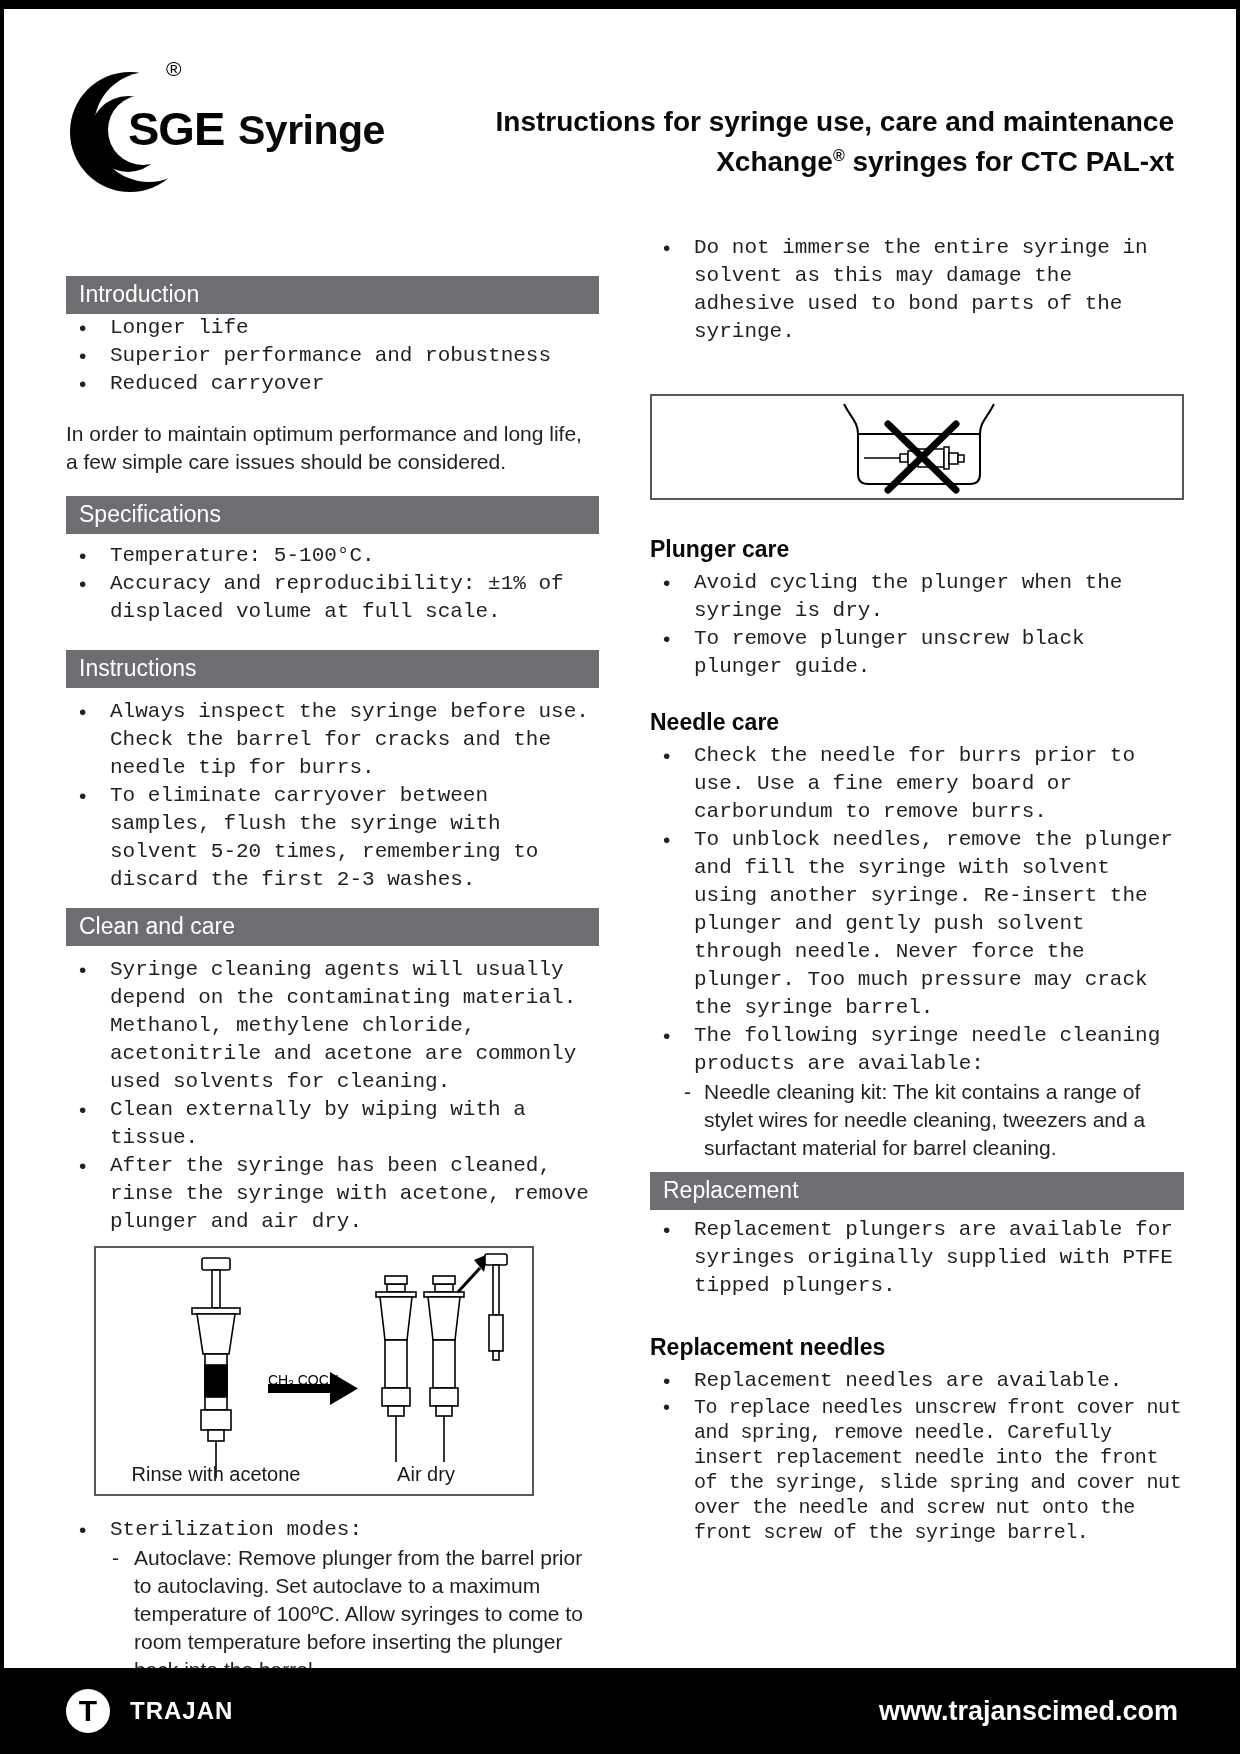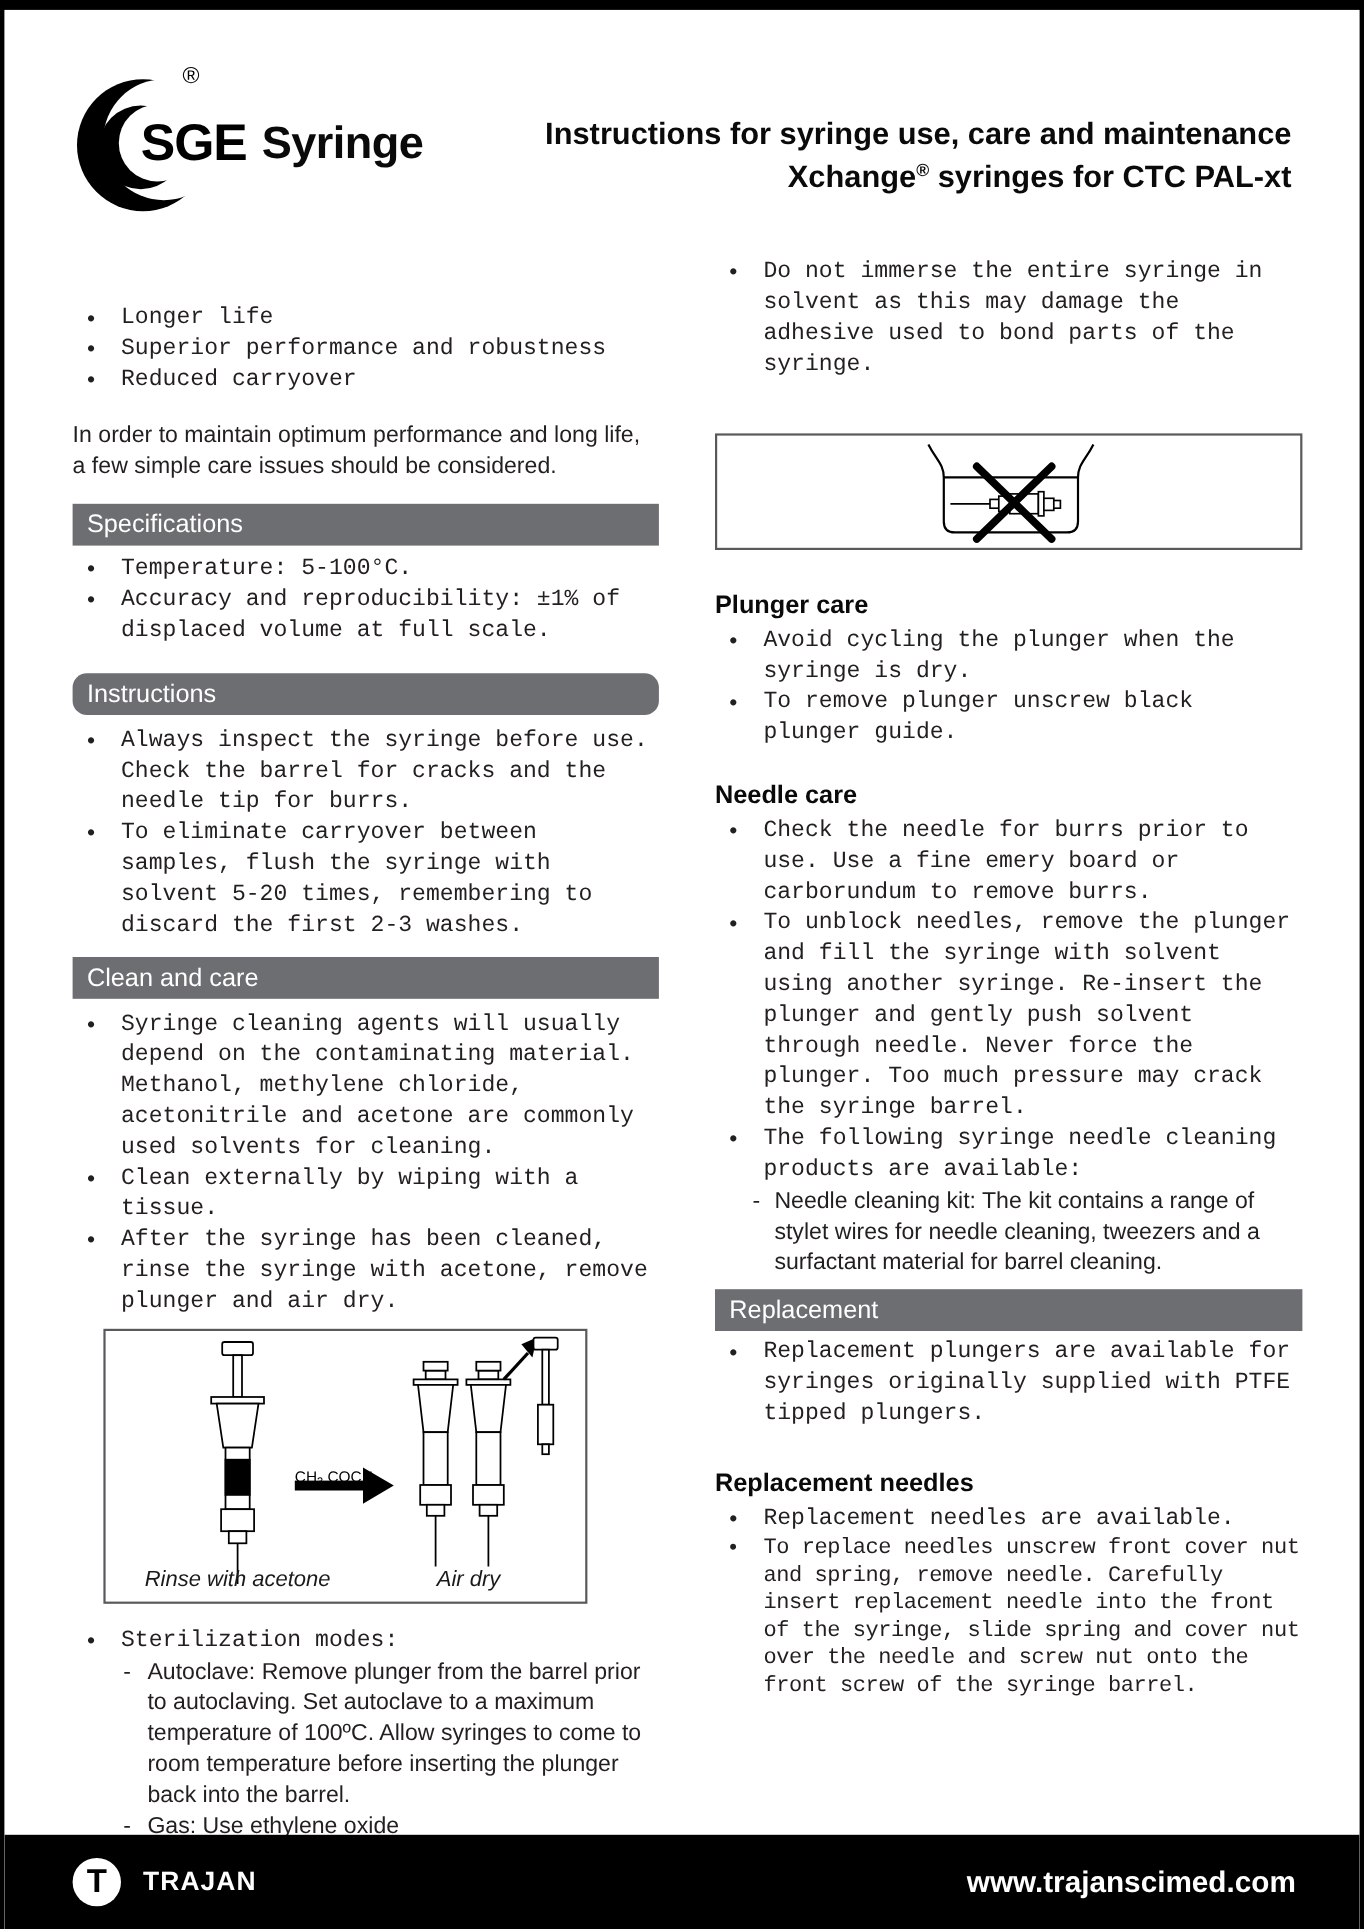--- a/index.html
+++ b/index.html
@@ -39,27 +39,27 @@
   .subitem .dash { width:22px; flex:0 0 22px; }
   .subitem .stxt { flex:1; }
   .subitem-r { margin-left:34px; }
   .subitem-r .dash { width:20px; flex:0 0 20px; }
   .condensed { font-size:20px; line-height:25px; letter-spacing:-0.4px; }
   
   .fig1 { position:relative; width:440px; height:250px; margin:10px 0 0 28px; border:2px solid #58595b; background:#fff; }
   .fig1 svg { position:absolute; left:0; top:0; }
   .chem-label { position:absolute; left:148px; top:124px; font-size:14px; font-weight:500; color:#000; white-space:nowrap;margin-left:24px; }
   .chem-label .sub { font-size:10px; vertical-align:-3px; }
-  .caption { position:absolute; bottom:8px; font-size:20px; font-style:italic; text-align:center; color:#1a1a1a; }
+  .caption { position:absolute; bottom:8px; font-size:20px; text-align:center; color:#1a1a1a; }
   .cap-left { left:10px; width:220px; }
   .cap-right { left:240px; width:180px; }
   .fig2 { position:relative; width:534px; height:106px; margin-top:48px; border:2px solid #58595b; background:#fff; }
   
   .mt-specbar { margin-top:20px; }
-  .mt-instrbar { margin-top:24px;border-radius:13px; }
+  .mt-instrbar { margin-top:24px; }
   .mt-cleanbar { margin-top:14px; }
   .mt-steril { margin-top:20px; }
   .mt-plunger { margin-top:36px; }
   .mt-needle { margin-top:28px; }
   .mt-replbar { margin-top:10px; }
   .mt-replplg { margin-top:14px; }
   .mt-replndl { margin-top:34px; }
   .mt6 { margin-top:6px; }
   
   .footer {
@@ -91,20 +91,21 @@
     <span class="logo-product">Syringe</span>
   </div>
 
   <div class="title-block">
     <div class="title-line">Instructions for syringe use, care and maintenance</div>
     <div class="title-line"><span>Xchange</span><sup>®</sup><span> syringes for CTC PAL-xt</span></div>
   </div>
 
   <div class="col col-left">
 
+    <div class="bar">Introduction</div>
     <div class="bullets" style="margin-top:0">
       <div class="bullet">
           <span class="dot">•</span>
           <span class="btxt">Longer life</span>
         </div>
       <div class="bullet">
           <span class="dot">•</span>
           <span class="btxt">Superior performance and robustness</span>
         </div>
       <div class="bullet">

